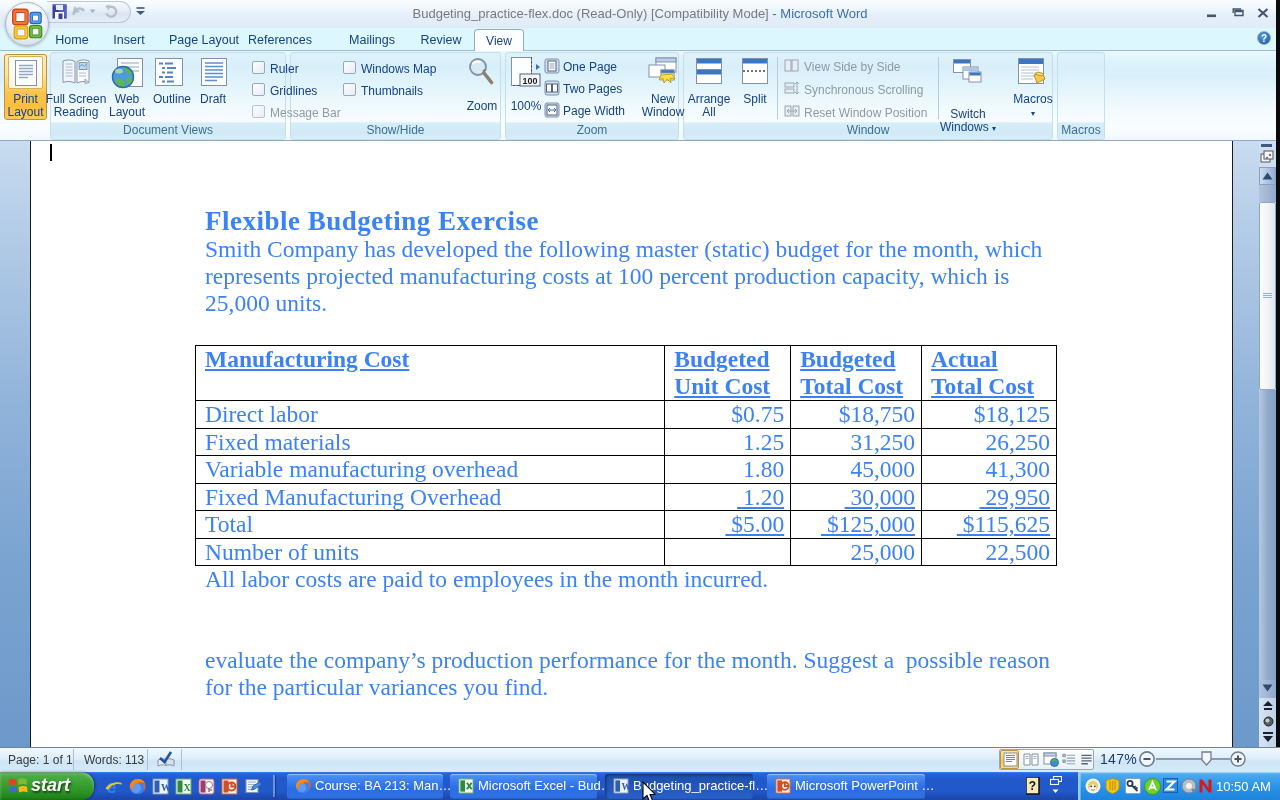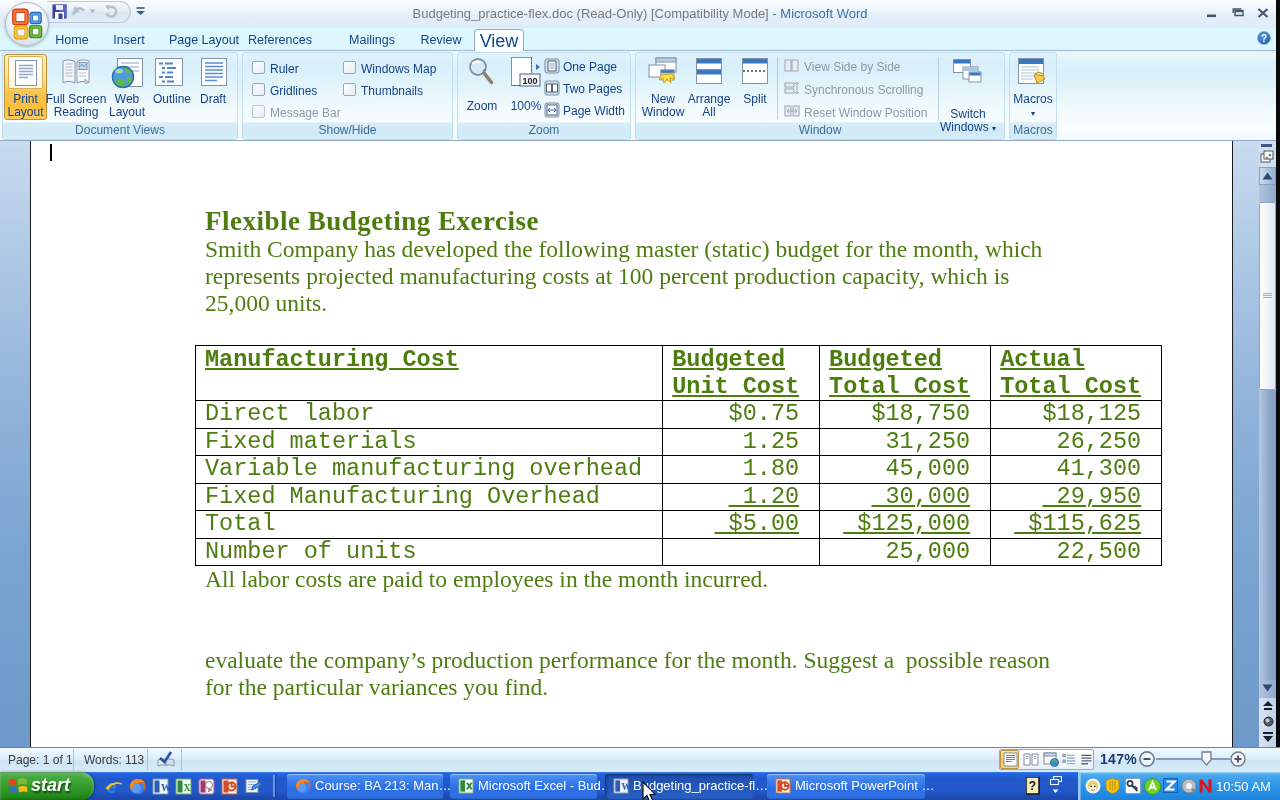--- a/index.html
+++ b/index.html
@@ -22,57 +22,57 @@
 #orb .inner { position:absolute; left:5px; top:5px; width:32px; height:32px; }
 
 
 #qat { left:47px; top:1px; width:84px; height:22px; border:1px solid #bcc9d8; border-left:none;
   border-radius:0 11px 11px 0; background:linear-gradient(#f6fafd,#e4eef7 45%,#d8e6f2 55%,#e2eef8);
   z-index:20; }
 
 
 #tabrow { left:0; top:28px; width:1280px; height:23px; background:#dcf7fd; border-bottom:1px solid #a2b8d2; }
 .tab { position:absolute; top:30px; height:21px; line-height:21px; font-size:12.5px; color:#15428b; text-align:center; }
-#tabview { position:absolute; top:29px; height:22px; line-height:22px; font-size:18px; color:#15428b; text-align:center;
+#tabview { position:absolute; top:29px; height:22px; line-height:22px; font-size:12px; color:#15428b; text-align:center;
   background:#fdfeff; border:1px solid #95acc8; border-bottom:none; border-radius:4px 4px 0 0; z-index:5; }
 #helpbtn { left:1257px; top:31px; width:14px; height:14px; border-radius:50%;
   background:radial-gradient(circle at 40% 35%, #5b9bd8, #1c50a0); border:1.5px solid #7fb2dc; color:#fff;
   font-size:10px; font-weight:bold; text-align:center; line-height:13px; }
 
 
 #ribbon { left:0; top:51px; width:1280px; height:90px;
   background:linear-gradient(180deg, #eaf8fd 0%, #def3fb 12%, #d9f0fa 28%, #e7f6fc 48%, #f3fbfe 68%, #f9fdff 88%, #f0f9fd 100%);
   border-bottom:1px solid #91a8c6;}
 .rgroup { position:absolute; top:0px; height:88px; border:1px solid #c3dfee; border-radius:3px;
-  background:linear-gradient(180deg, #def2fa 0%, #d8effa 16%, #e2f4fb 38%, #f0fafd 62%, #f7fcfe 80%, #f7fcfe 80.5%, #d8eef8 81%, #cfe9f6 93%, #d8eff9 100%); }
+  background:linear-gradient(180deg, #def2fa 0%, #d8effa 16%, #e2f4fb 38%, #f0fafd 62%, #f7fcfe 80%, #f7fcfe 80.5%, #d8eef8 81%, #cfe9f6 93%, #d8eff9 100%);margin-left:48px; }
 .rlabel { position:absolute; bottom:2px; left:0; width:100%; text-align:center; font-size:12px; color:#3e6e96; }
 .rbtn-label { position:absolute; text-align:center; font-size:12px; color:#15428b; line-height:13px; }
 .gray { color:#8e9aa6 !important; }
 .checkitem { position:absolute; font-size:12px; color:#15428b; }
 .cb { position:absolute; width:13px; height:13px; border:1px solid #97a8bb; background:linear-gradient(135deg,#fcfdfe,#e8edf3); border-radius:2px; }
 
 
 #docarea { left:0; top:141px; width:1280px; height:606px; background:#fff; }
 #leftstrip { left:0; top:141px; width:30px; height:606px;
   background:linear-gradient(180deg, #c9dcf0 0%, #b3cce7 15%, #8fb2d9 45%, #7aa3d0 70%, #6d99ca 100%); }
 #pageborderL { left:30px; top:141px; width:1px; height:606px; background:#1a1a1a; }
 #rightstrip { left:1232px; top:141px; width:27px; height:606px;
   background:linear-gradient(180deg, #c9dcf0 0%, #b3cce7 15%, #8fb2d9 45%, #7aa3d0 70%, #6d99ca 100%); }
 #pageborderR { left:1232px; top:141px; width:1px; height:606px; background:#1a1a1a; }
 #blackedge { left:1276px; top:0px; width:4px; height:747px; background:#0a0a0a; }
 
 
 #sbar { left:1259px; top:141px; width:17px; height:606px; background:#cfe0f2; }
 
 
-.doc { font-family:"Liberation Serif", serif; color:#4d7c0f; }
+.doc { font-family:"Liberation Serif", serif; color:#3b82f6; }
 #doctitle { left:205px; top:206px; font-size:27px; font-weight:bold; letter-spacing:0.5px; }
 .bodyline { position:absolute; left:205px; font-size:23.5px; line-height:27px; white-space:nowrap; }
 #dtable { left:195px; top:345px; width:862px; border-collapse:collapse; font-size:23.5px; }
-#dtable td { border:1px solid #000; padding:0 20px 0 9px; height:27px; line-height:26.5px; white-space:nowrap; vertical-align:top;font-family:Liberation Mono, monospace; }
+#dtable td { border:1px solid #000; padding:0 6px 0 9px; height:27px; line-height:26.5px; white-space:nowrap; vertical-align:top; }
 #dtable .r { text-align:right; }
 #dtable tr.hd td { line-height:27px; }
 #dtable .hd { font-weight:bold; }
 #dtable u { text-decoration:underline; }
 
 
 #statusbar { left:0px; top:747px; width:1280px; height:25px; border-top:1px solid #6f85a0;
   background:linear-gradient(#f0f8fd, #ddeefa 45%, #cde5f6 55%, #d6ebf8); font-size:13px; color:#333; }
 
 .sbsep { top:749px; width:1px; height:21px; background:#aebfd4; }
@@ -418,21 +418,21 @@
         <path d="M5 3h9M5 6h9M5 9h9M5 12h9"></path>
       </g>
     <rect x="1" y="2" width="2.5" height="2.5" fill="#b9cce4" stroke="#8090a4"></rect>
     <rect x="1" y="8" width="2.5" height="2.5" fill="#b9cce4" stroke="#8090a4"></rect>
   </svg>
   <svg class="abs" style="left:1080px;top:753px" width="13" height="13" viewBox="0 0 14 14">
     <g stroke="#55637a" stroke-width="1.5">
         <path d="M1.5 2.5h11M1.5 5.5h11M1.5 8.5h11M1.5 11.5h7"></path>
       </g>
   </svg>
-  <div class="abs" style="left:1100px;top:751px;font-size:14px;color:#1c3b6e;font-weight:bold;letter-spacing:0.3px">147%</div>
+  <div class="abs" style="left:1100px;top:751px;font-size:14px;color:#1c3b6e;font-weight:normal;letter-spacing:0.3px">147%</div>
   <svg class="abs" style="left:1138px;top:750px" width="18" height="18" viewBox="0 0 18 18">
     <circle cx="9" cy="9" r="7" fill="linear-gradient(#fff,#ccc)" fill-opacity="0.9" stroke="#717e90" stroke-width="1.4"></circle>
     <circle cx="9" cy="9" r="7" fill="#f2f6fa" stroke="#717e90" stroke-width="1.4"></circle>
     <path d="M5.5 9h7" stroke="#45566b" stroke-width="2"></path>
   </svg>
   <div class="abs" style="left:1156px;top:758px;width:74px;height:1.5px;background:#8a9ab0"></div>
   <svg class="abs" style="left:1200px;top:750px" width="13" height="17" viewBox="0 0 13 17">
     <path d="M2 2 h9 v8 l-4.5 5 -4.5 -5 z" fill="#f2f6fa" stroke="#717e90" stroke-width="1.3"></path>
   </svg>
   <svg class="abs" style="left:1229px;top:750px" width="18" height="18" viewBox="0 0 18 18">

